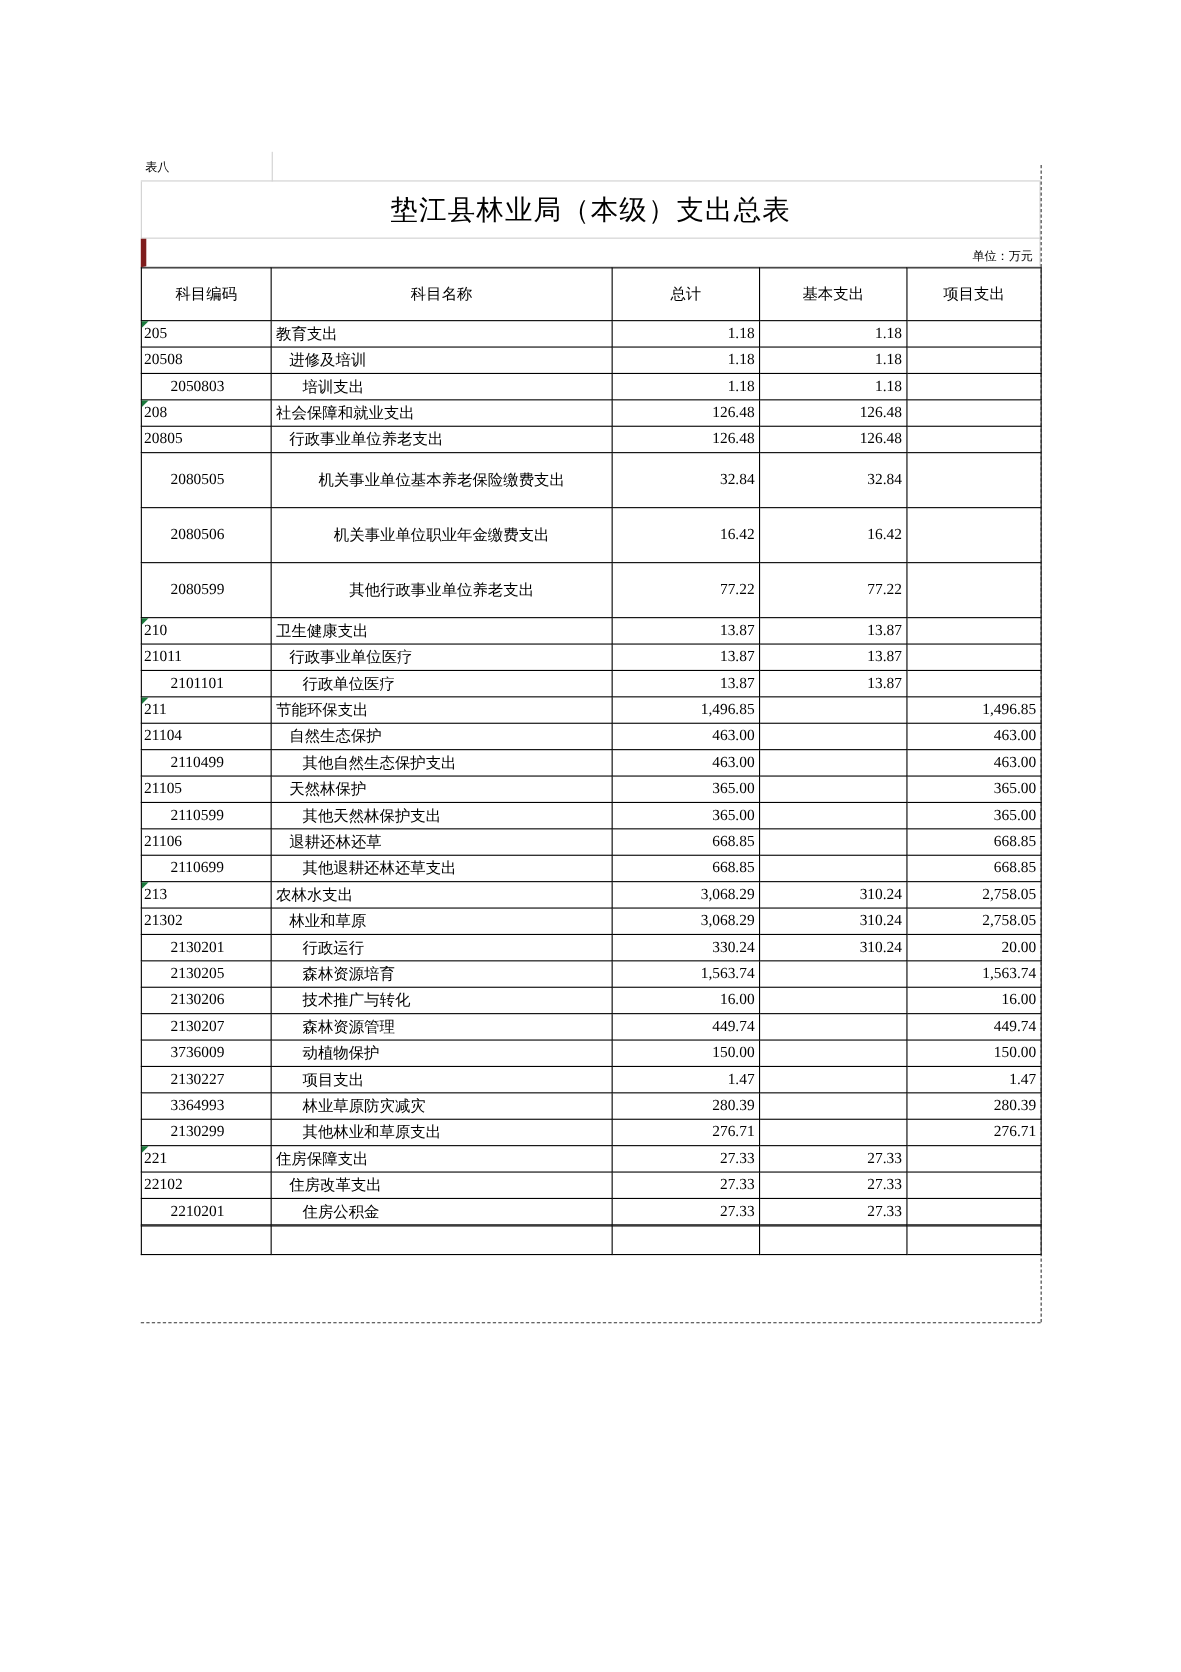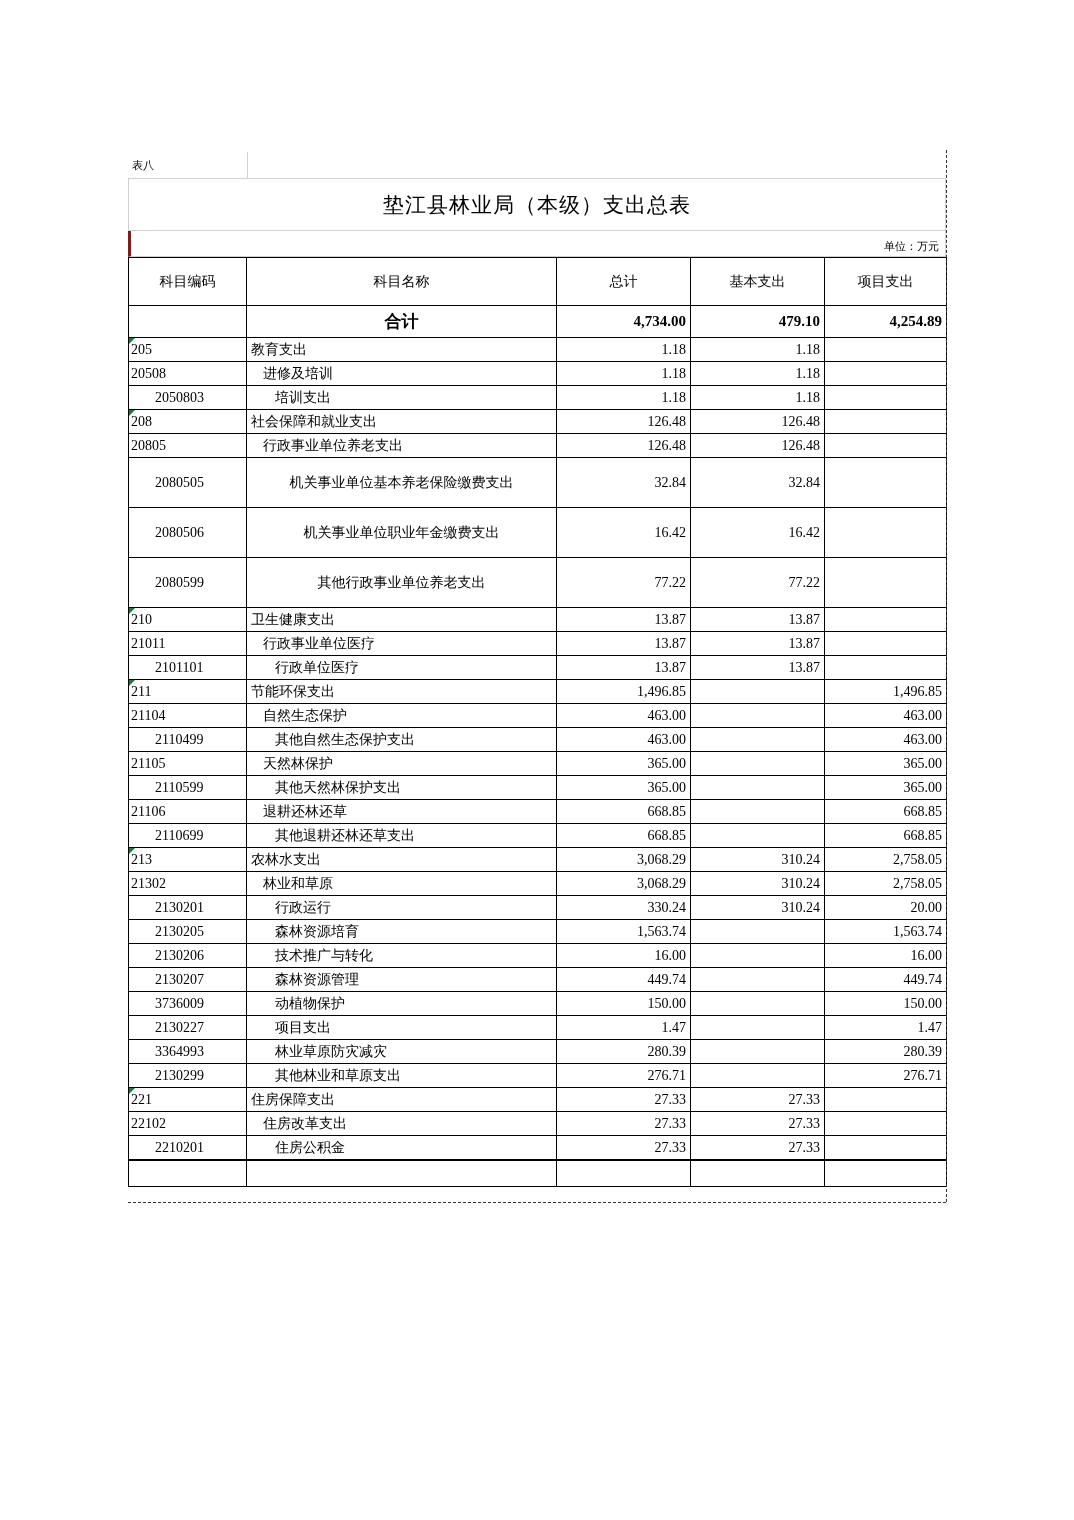--- a/index.html
+++ b/index.html
@@ -10,21 +10,21 @@
   body {
     width: 1074px;
     height: 1520px;
     font-family: "Liberation Sans", sans-serif;
     color: #000000;
     position: relative;
   }
   .sheet {
     position: absolute;
     left: 128px;
-    top: 152px;
+    top: 138px;
     width: 818px;
   }
   .tag-row {
     display: flex;
     height: 27px;
     align-items: center;
   }
   .tag-cell {
     width: 120px;
     height: 27px;
@@ -47,30 +47,30 @@
     display: flex;
     align-items: center;
     justify-content: center;
     border-bottom: 1px solid #d0d0d0;
     border-left: 1px solid #d0d0d0;
     border-right: 1px solid #d0d0d0;
     box-sizing: border-box;
   }
   .title-text {
     font-family: Liberation Sans, sans-serif;
-    font-size: 21px;
+    font-size: 25px;
     letter-spacing: 1px;
   }
   .unit-row {
     height: 26px;
     display: flex;
     align-items: flex-end;
     justify-content: flex-end;
     border-bottom: 1px solid #d0d0d0;
-    border-left: 3px solid #7f1d1d;
+    border-left: 5px solid #7f1d1d;
     border-right: 1px solid #d0d0d0;
     box-sizing: border-box;
     padding-right: 6px;
     padding-bottom: 2px;
   }
   .unit-text {
     font-size: 11px;
   }
   table.budget {
     border-collapse: collapse;
@@ -192,27 +192,20 @@
     <thead>
       <tr>
         <th>科目编码</th>
         <th>科目名称</th>
         <th>总计</th>
         <th>基本支出</th>
         <th>项目支出</th>
       </tr>
     </thead>
     <tbody id="tbody">
-      <tr class="total-row">
-        <td class="code"></td>
-        <td class="name">合计</td>
-        <td class="num">4,734.00</td>
-        <td class="num">479.10</td>
-        <td class="num">4,254.89</td>
-      </tr>
     <tr class="lvl1 normal">
           <td class="code"><span class="marker"></span>205</td>
           <td class="name">教育支出</td>
           <td class="num">1.18</td>
           <td class="num">1.18</td>
           <td class="num"></td>
         </tr>
         <tr class="lvl2 normal">
           <td class="code">20508</td>
           <td class="name">进修及培训</td>

